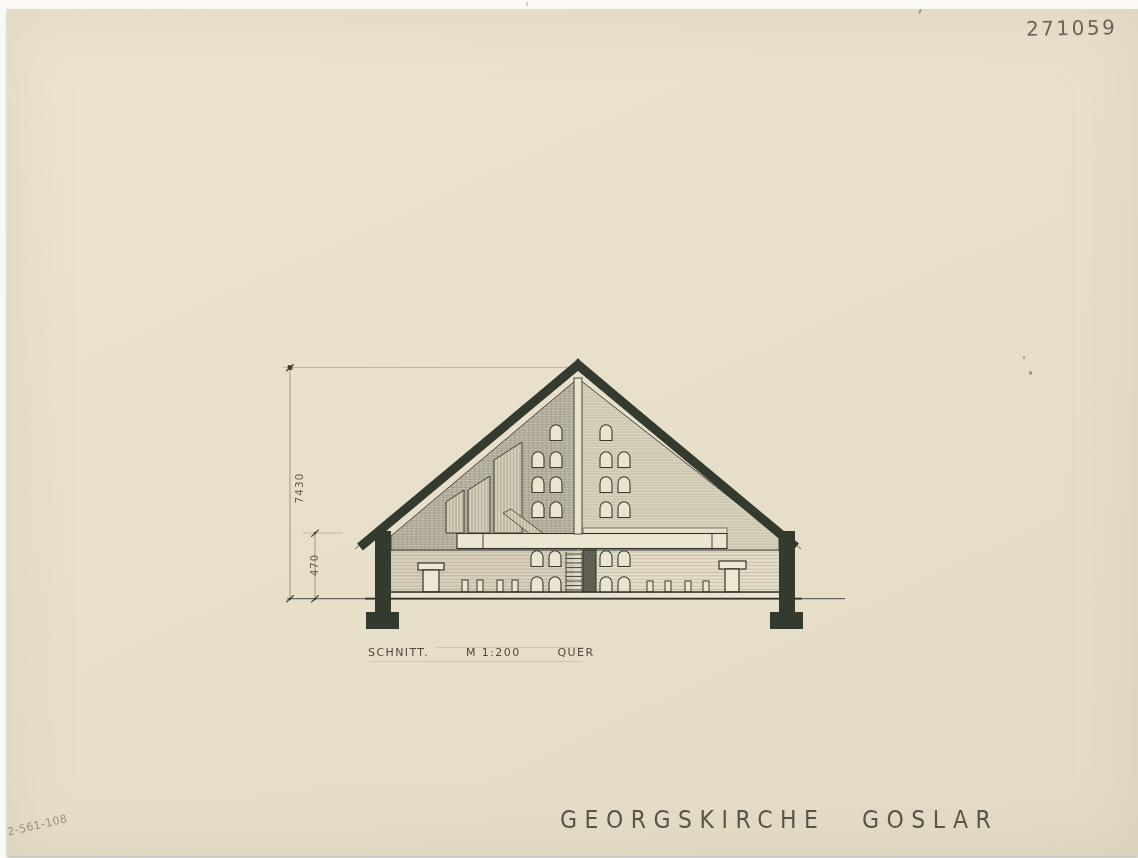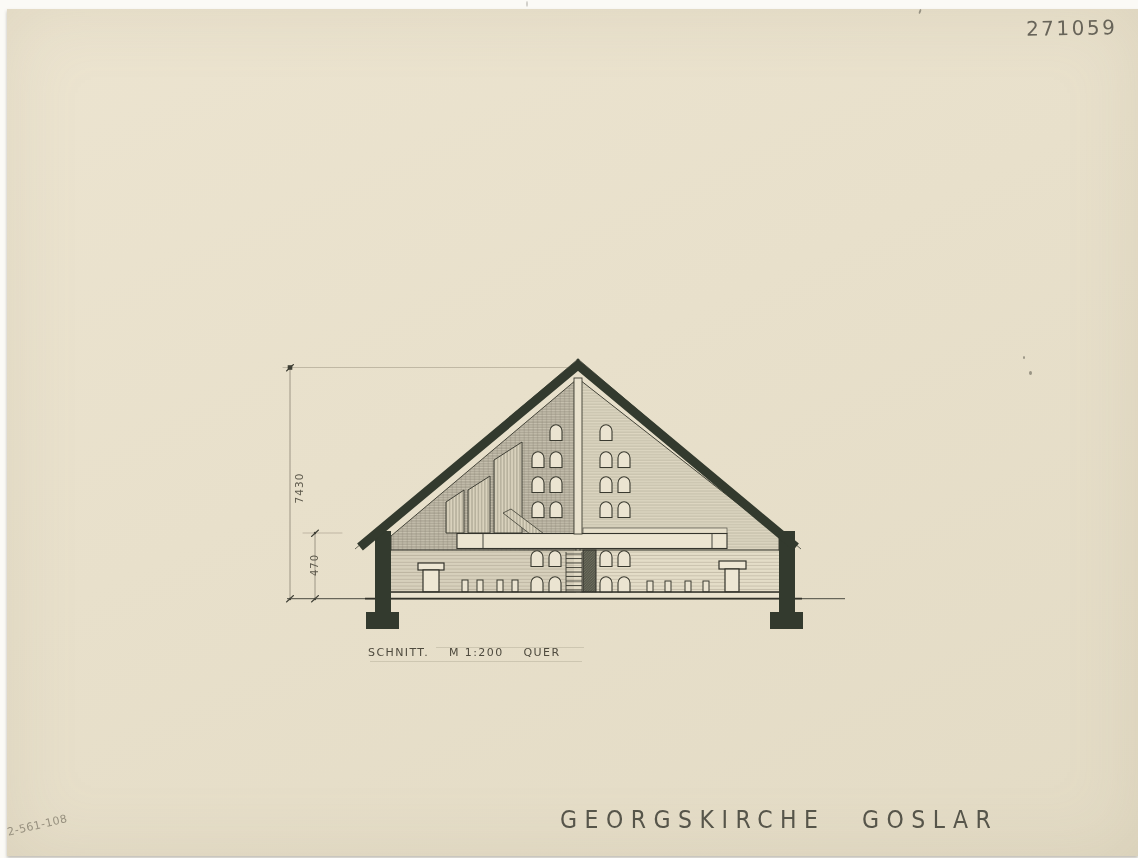--- a/index.html
+++ b/index.html
@@ -12,21 +12,21 @@
     position:absolute;left:7px;top:9px;right:0;bottom:2px;
     background:linear-gradient(155deg,#ece4d0 0%,#e8e0cb 45%,#e3dbc5 100%);
     box-shadow:inset 0 0 70px rgba(168,156,126,.18), 0 2px 3px rgba(80,75,60,.35);
   }
   .archive-number{
     position:absolute;top:16px;left:1026px;
     font-size:20px;letter-spacing:2.5px;color:#5b584e;
     transform:rotate(-1deg);opacity:.9;
   }
   .caption{
-    position:absolute;left:368px;top:646px;display:flex;gap:20px;
+    position:absolute;left:368px;top:646px;display:flex;gap:37px;
     font-size:11px;letter-spacing:1.4px;color:#4e4a3e;
   }
   .caption span{white-space:nowrap;}
   .guide-line{position:absolute;height:1px;background:rgba(120,112,92,.22);}
   .g1{left:436px;top:647px;width:148px;}
   .g2{left:370px;top:661px;width:212px;}
   .main-title{
     position:absolute;left:560px;top:806px;
     font-size:22px;letter-spacing:7.5px;word-spacing:22px;
     color:#4b4a40;transform:scaleY(1.1);transform-origin:left top;opacity:.92;

